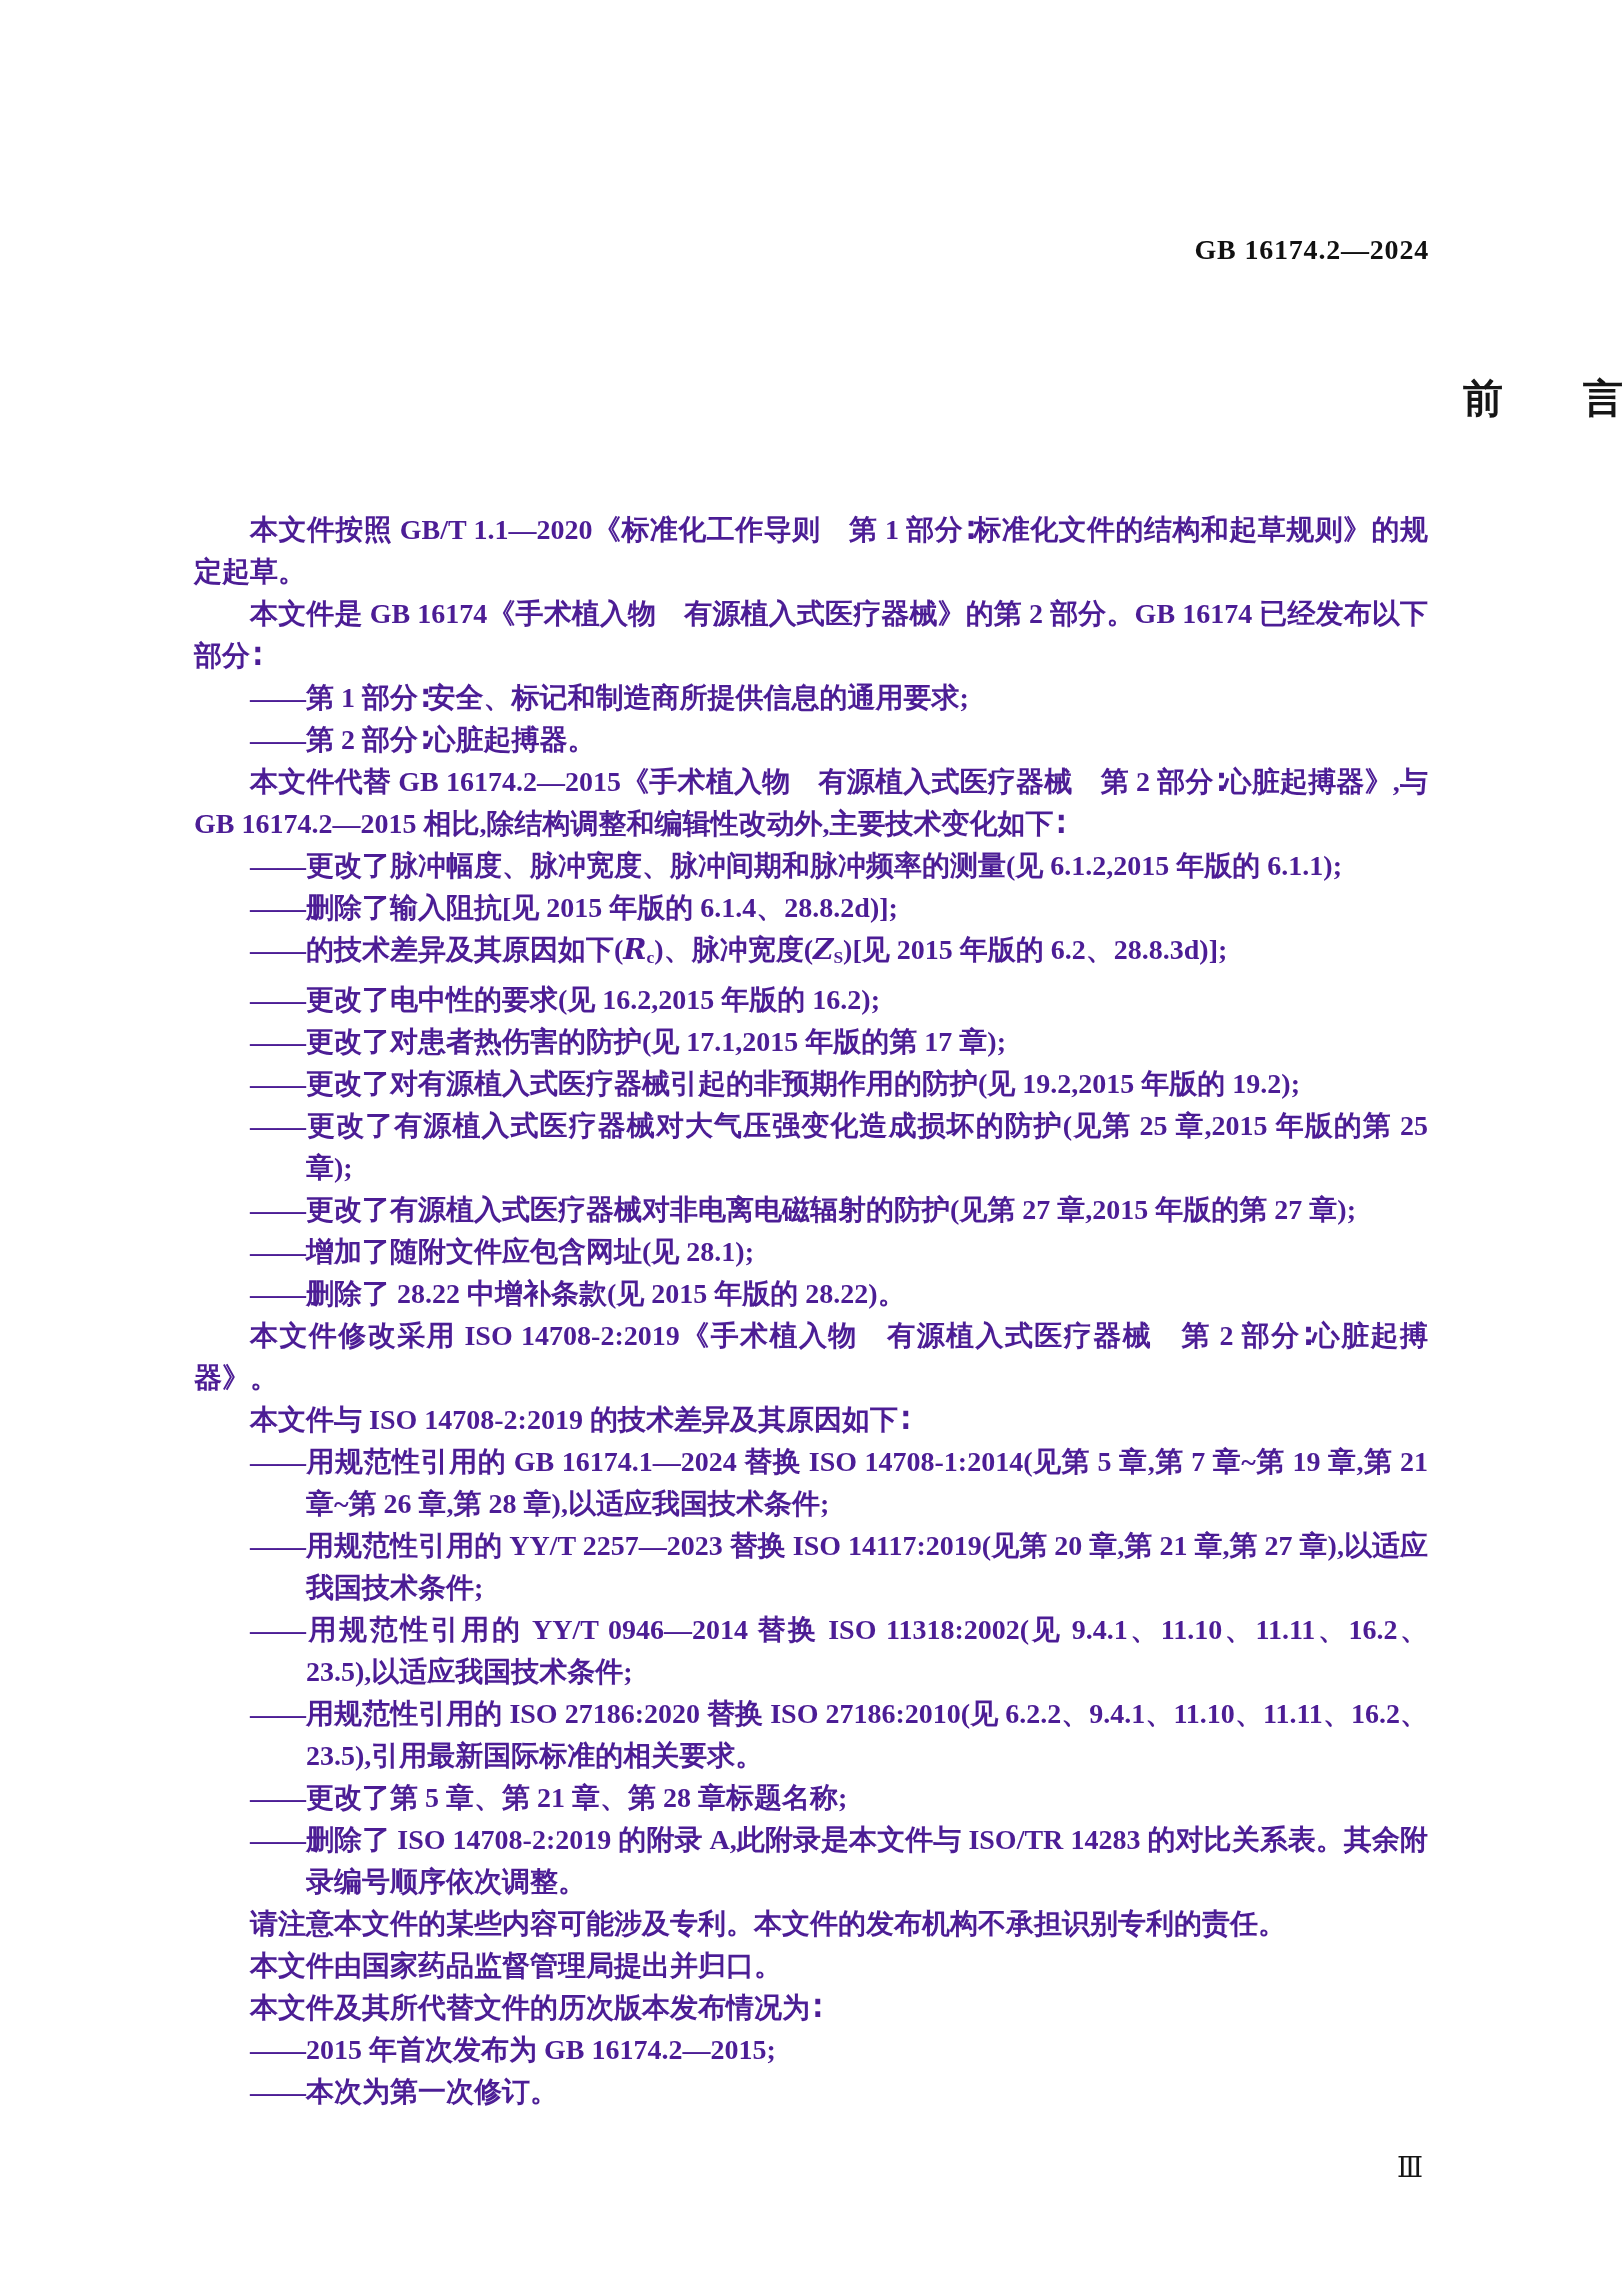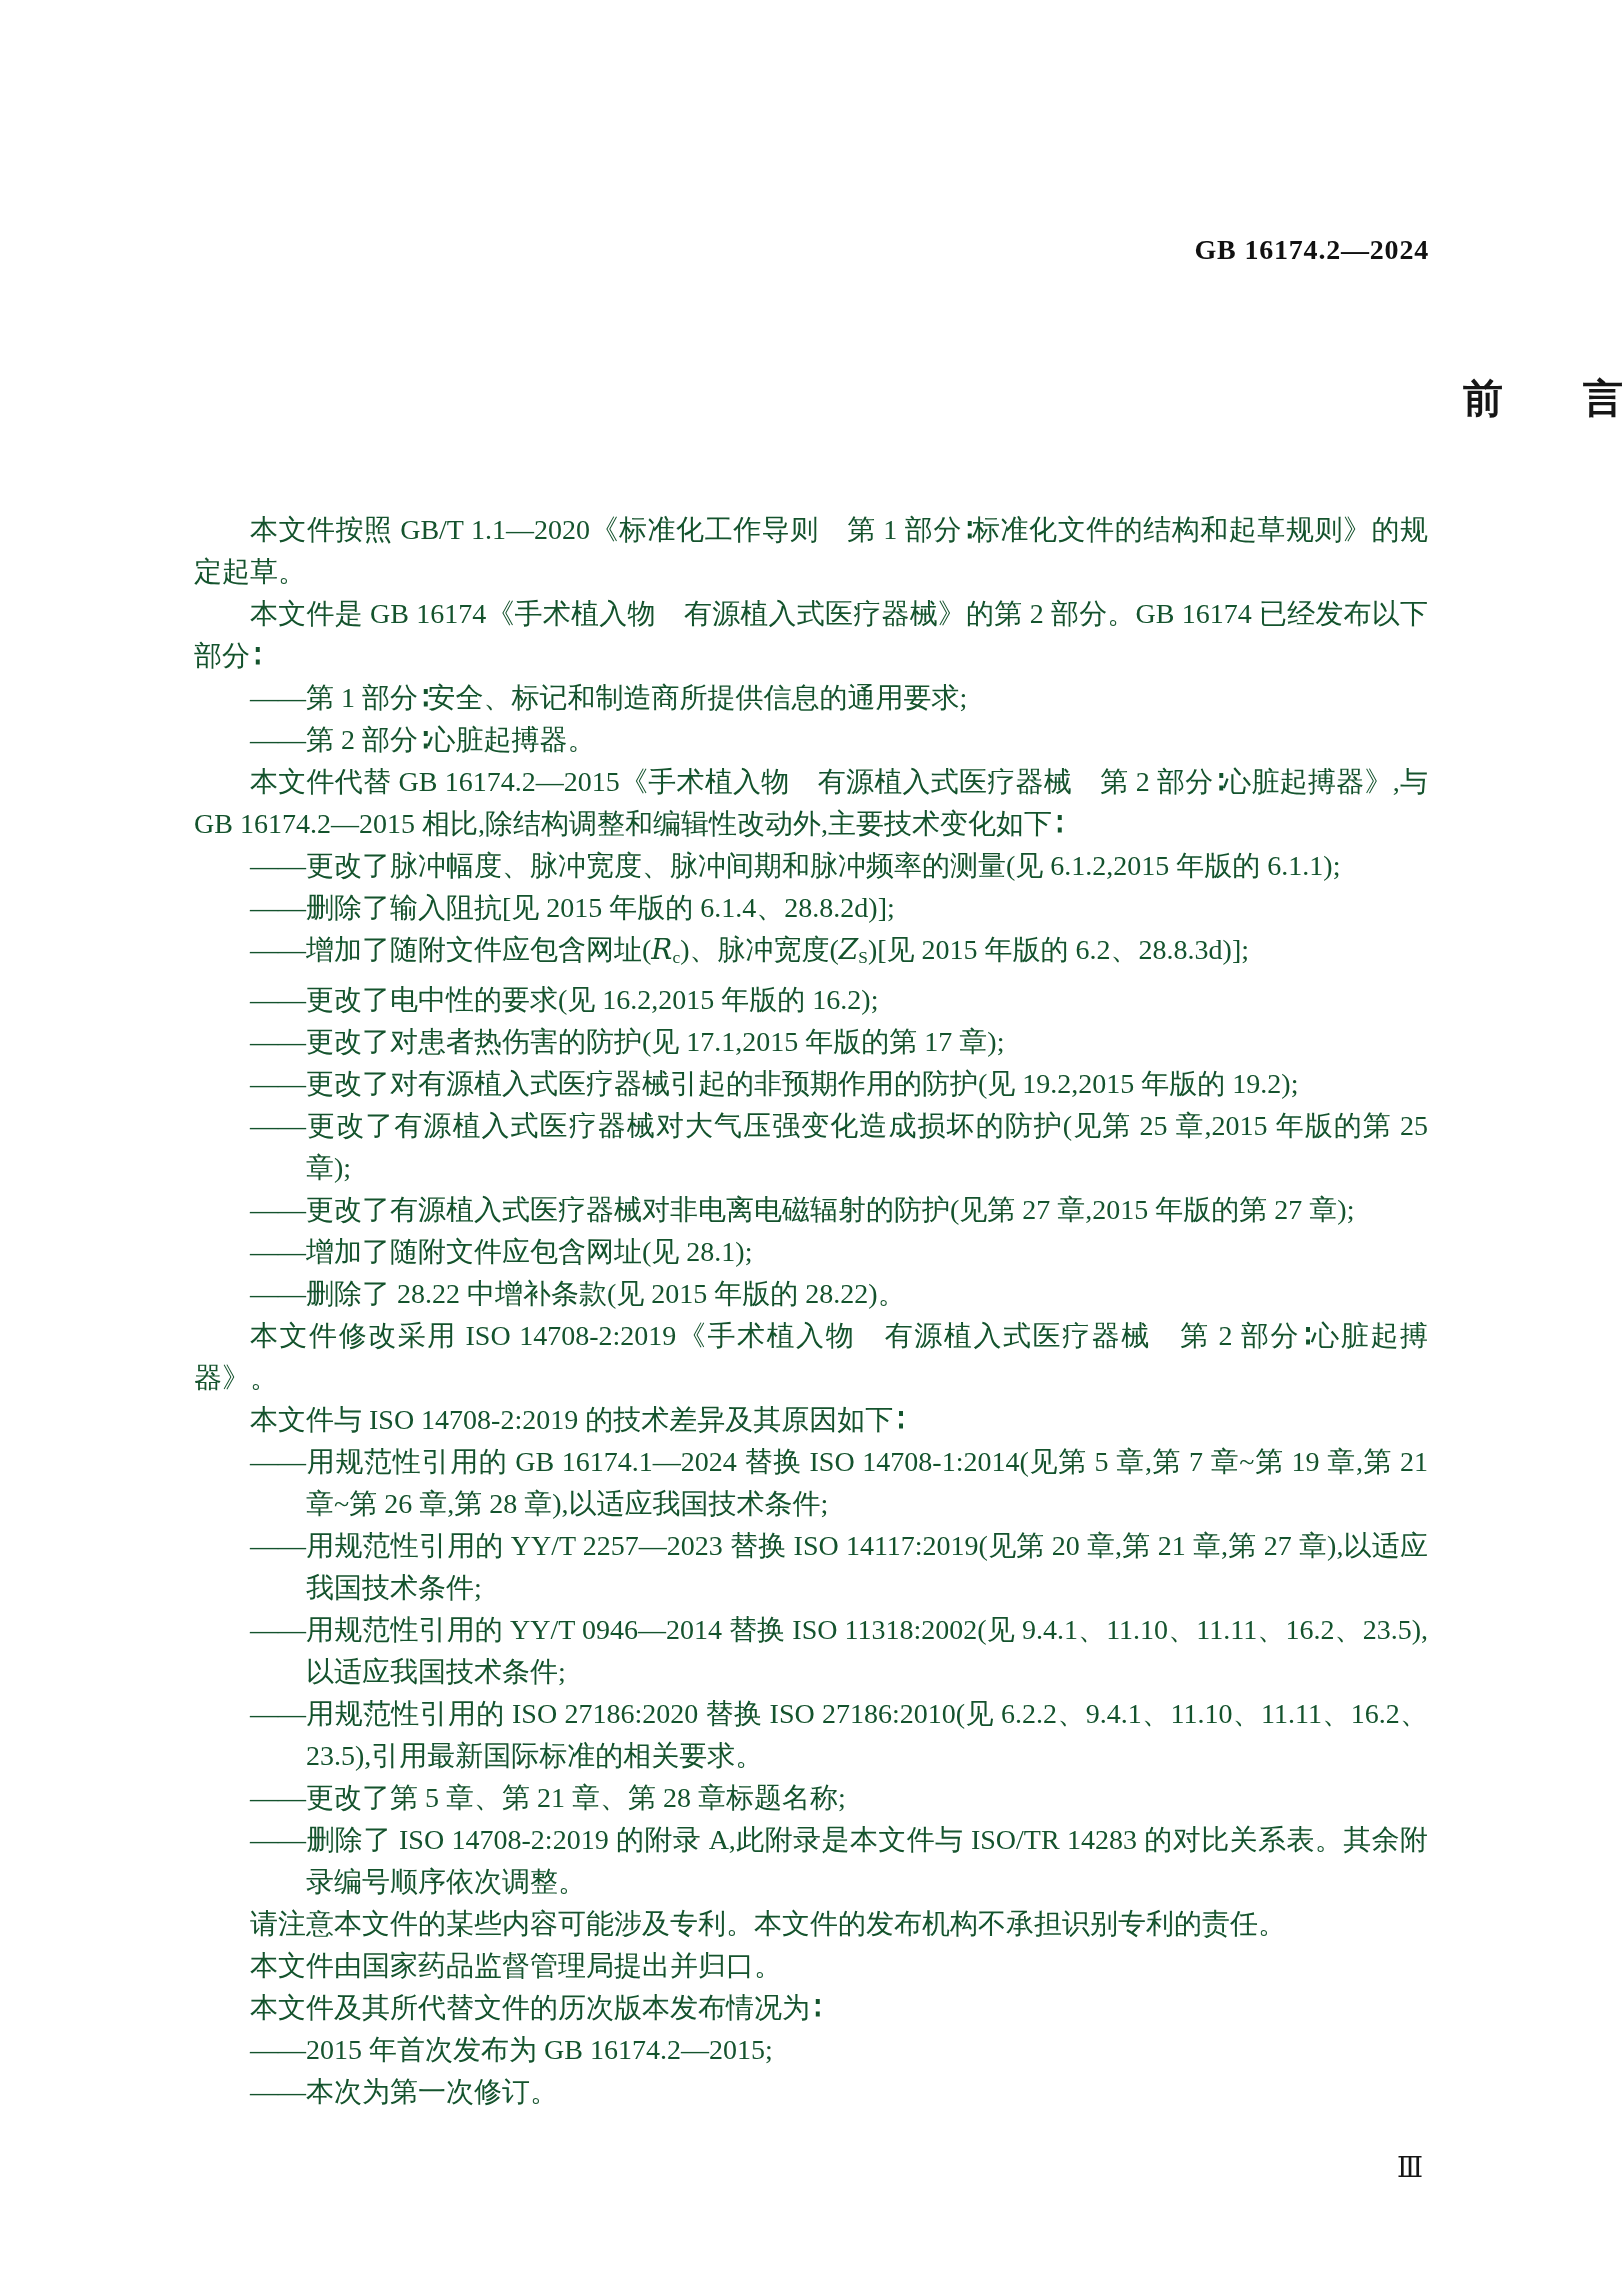--- a/index.html
+++ b/index.html
@@ -34,21 +34,22 @@
     color: #161616;
   }
   .fw-body {
     position: absolute;
     top: 465px;
     left: 194px;
     width: 1234px;
     font-size: 28px;
     line-height: 42px;
     text-align: justify;
-    color: #14532d;
+    color: #4c1d95;
+    font-weight: bold;
   }
   .fw-body p { margin: 0; padding: 0; }
   .fw-body p.para { text-indent: 2em; }
   .fw-body p.dash { padding-left: 4em; text-indent: -2em; }
   .ital { font-style: italic; font-family: "DejaVu Serif", "Liberation Serif", serif; }
   .subs { font-size: 0.62em; vertical-align: -0.25em; }
   .page-num {
     position: absolute;
     top: 2108px;
     right: 200px;
@@ -66,21 +67,21 @@
   <div class="fw-title">前　　言</div>
 
   <div class="fw-body">
       <p class="para">本文件按照 GB/T 1.1—2020《标准化工作导则　第 1 部分∶标准化文件的结构和起草规则》的规定起草。</p>
       <p class="para">本文件是 GB 16174《手术植入物　有源植入式医疗器械》的第 2 部分。GB 16174 已经发布以下部分∶</p>
       <p class="dash">——第 1 部分∶安全、标记和制造商所提供信息的通用要求;</p>
       <p class="dash">——第 2 部分∶心脏起搏器。</p>
       <p class="para">本文件代替 GB 16174.2—2015《手术植入物　有源植入式医疗器械　第 2 部分∶心脏起搏器》,与 GB 16174.2—2015 相比,除结构调整和编辑性改动外,主要技术变化如下∶</p>
       <p class="dash">——更改了脉冲幅度、脉冲宽度、脉冲间期和脉冲频率的测量(见 6.1.2,2015 年版的 6.1.1);</p>
       <p class="dash">——删除了输入阻抗[见 2015 年版的 6.1.4、28.8.2d)];</p>
-      <p class="dash"><span>——增加了随附文件应包含网址(</span><span class="ital">R</span><span class="subs">c</span><span>)、脉冲宽度(</span><span class="ital">Z</span><span class="subs">S</span><span>)[见 2015 年版的 6.2、28.8.3d)];</span></p>
+      <p class="dash"><span>——的技术差异及其原因如下(</span><span class="ital">R</span><span class="subs">c</span><span>)、脉冲宽度(</span><span class="ital">Z</span><span class="subs">S</span><span>)[见 2015 年版的 6.2、28.8.3d)];</span></p>
       <p class="dash">——更改了电中性的要求(见 16.2,2015 年版的 16.2);</p>
       <p class="dash">——更改了对患者热伤害的防护(见 17.1,2015 年版的第 17 章);</p>
       <p class="dash">——更改了对有源植入式医疗器械引起的非预期作用的防护(见 19.2,2015 年版的 19.2);</p>
       <p class="dash">——更改了有源植入式医疗器械对大气压强变化造成损坏的防护(见第 25 章,2015 年版的第 25 章);</p>
       <p class="dash">——更改了有源植入式医疗器械对非电离电磁辐射的防护(见第 27 章,2015 年版的第 27 章);</p>
       <p class="dash">——增加了随附文件应包含网址(见 28.1);</p>
       <p class="dash">——删除了 28.22 中增补条款(见 2015 年版的 28.22)。</p>
       <p class="para">本文件修改采用 ISO 14708-2:2019《手术植入物　有源植入式医疗器械　第 2 部分∶心脏起搏器》。</p>
       <p class="para">本文件与 ISO 14708-2:2019 的技术差异及其原因如下∶</p>
       <p class="dash">——用规范性引用的 GB 16174.1—2024 替换 ISO 14708-1:2014(见第 5 章,第 7 章~第 19 章,第 21 章~第 26 章,第 28 章),以适应我国技术条件;</p>

